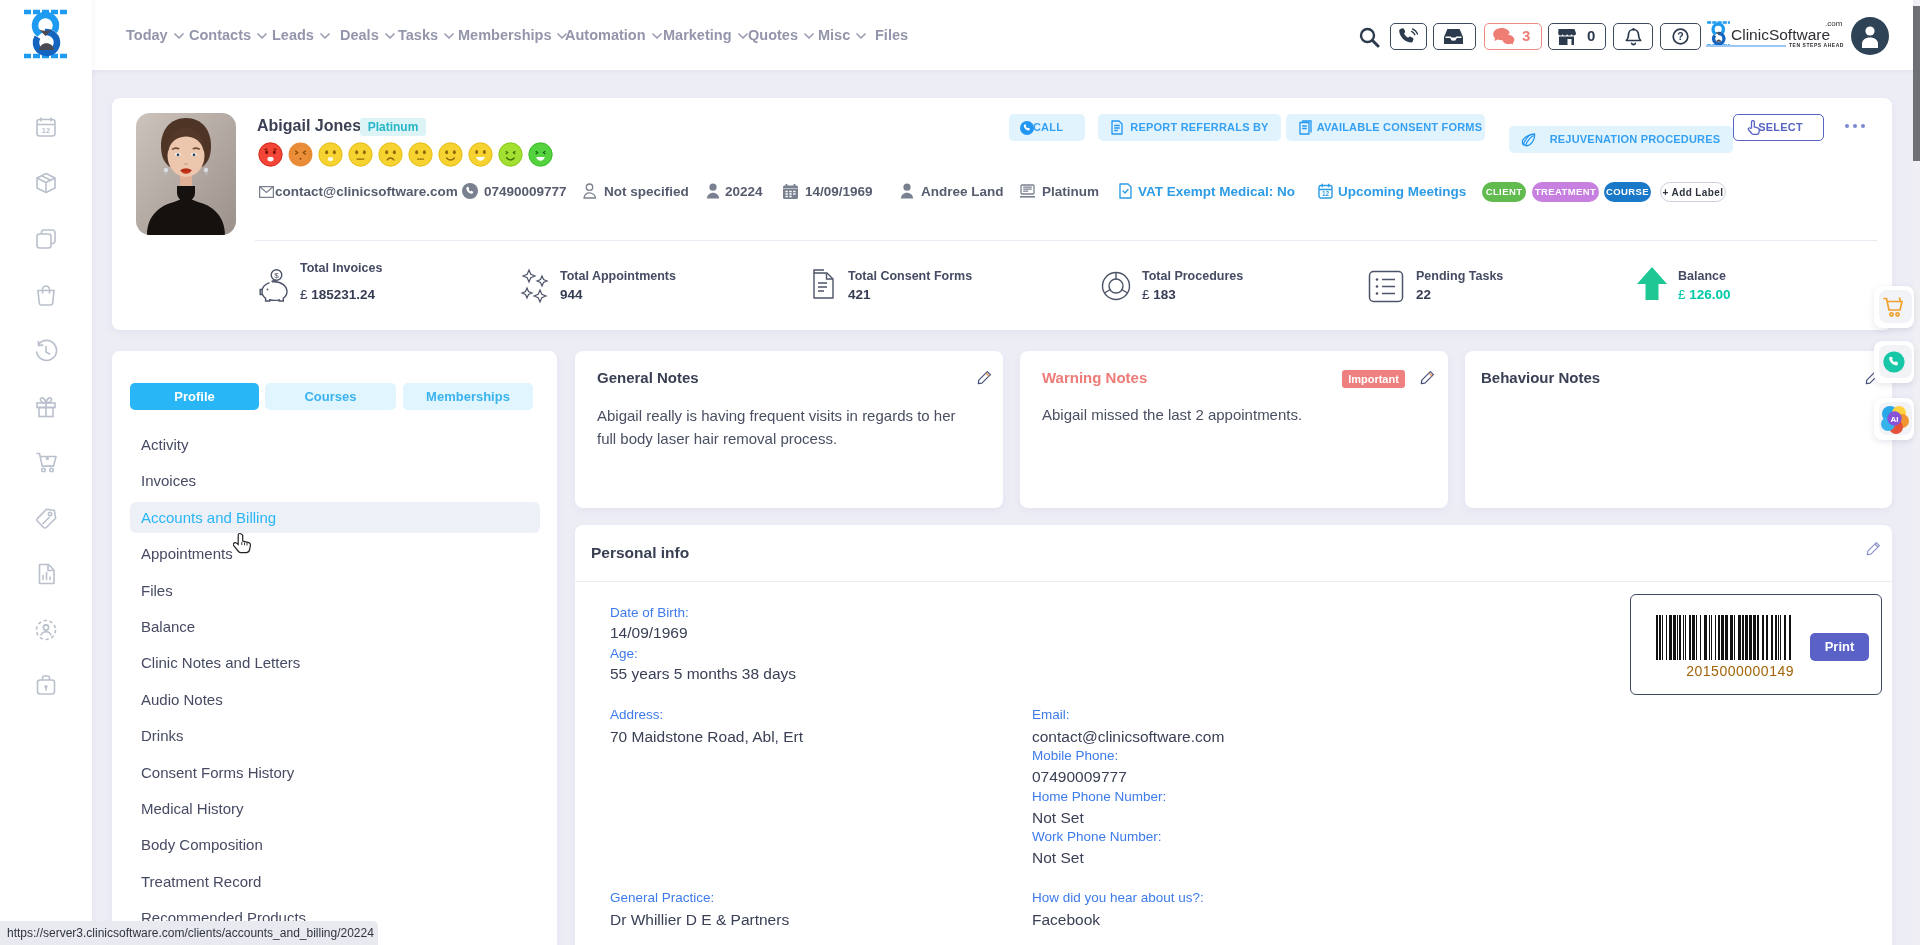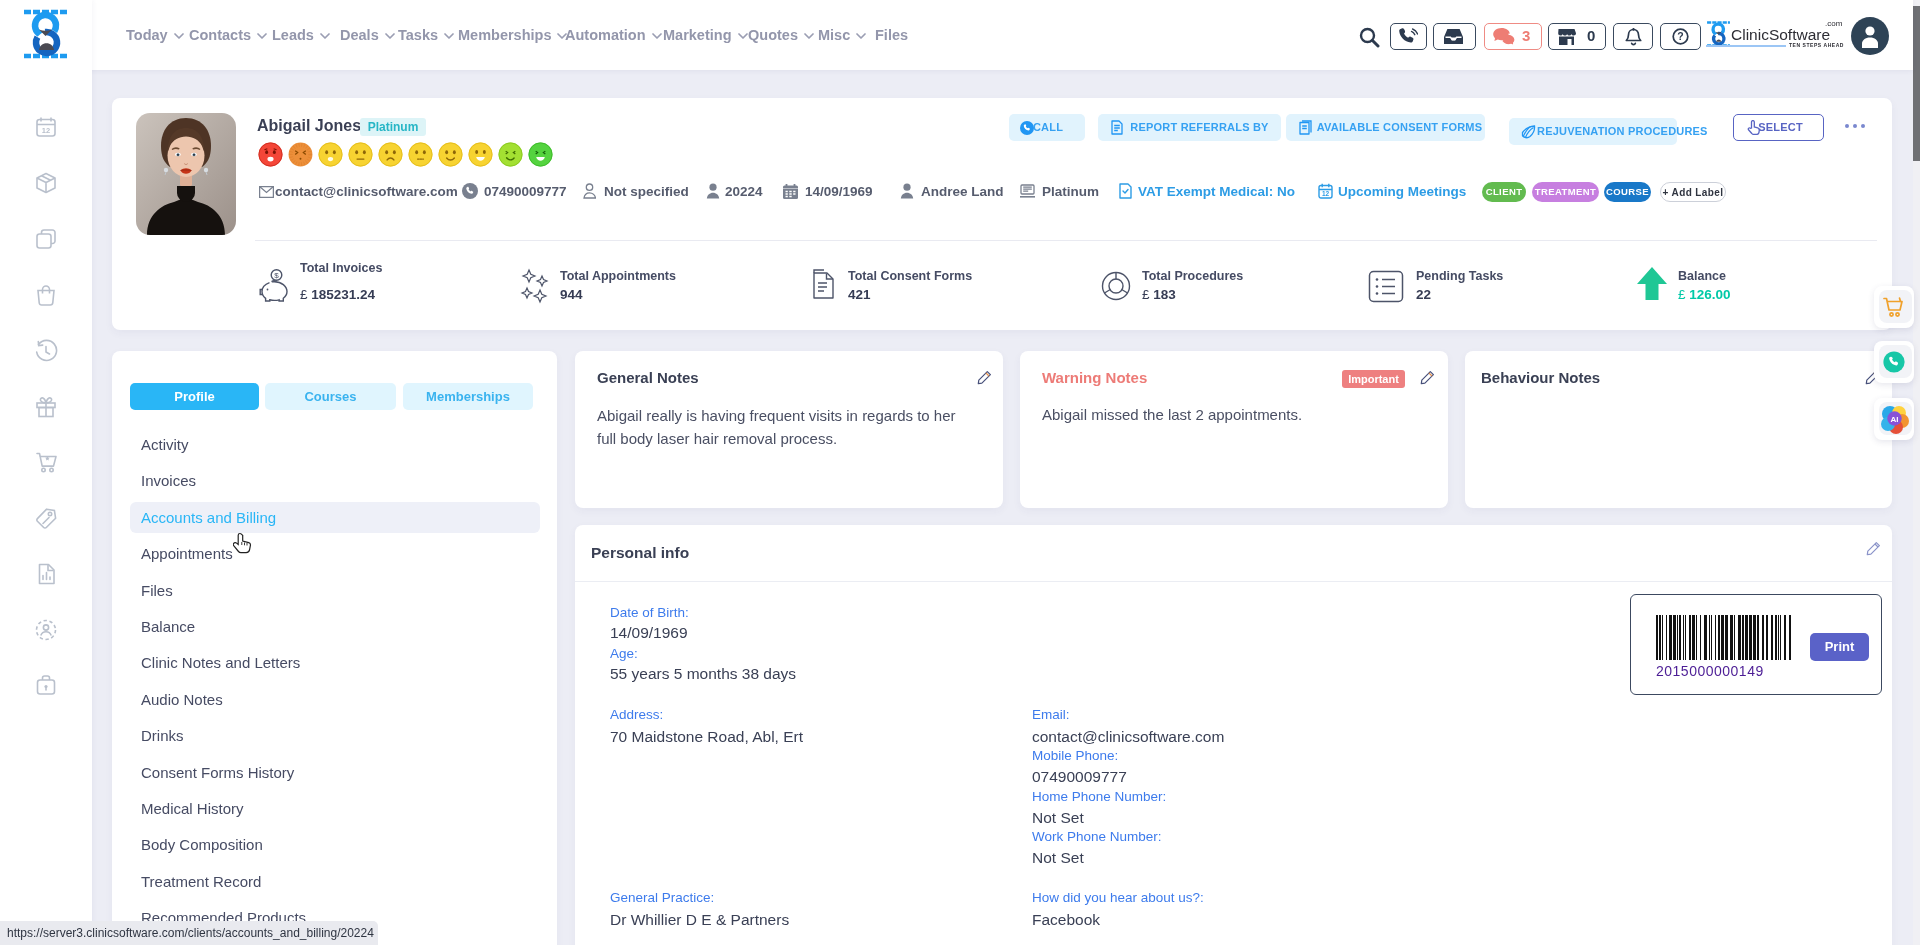--- a/index.html
+++ b/index.html
@@ -365,21 +365,21 @@
         <path d="M3.2 5.5h5.6M3.2 8h5.6M3.2 10.5h3.6"></path>
       </svg>
 <span style="margin-left:20px">REPORT REFERRALS BY</span></div>
 <div class="actbtn" style="left:1174px;top:16px;width:199px">
 <svg style="position:absolute;left:13px;top:6px" width="14" height="15" viewBox="0 0 14 15" fill="none" stroke="#2196f3" stroke-width="1.3">
         <path d="M1 2.5h9V14H1z" stroke-linejoin="round"></path>
         <path d="M3 1h9v11.5"></path>
         <path d="M3.2 6h4.6M3.2 8.5h4.6"></path>
       </svg>
 <span style="margin-left:28px">AVAILABLE CONSENT FORMS</span></div>
-<div class="actbtn" style="left:1397px;top:20px;width:168px">
+<div class="actbtn" style="left:1397px;top:28px;width:224px">
 <svg style="position:absolute;left:12px;top:6px" width="15" height="15" viewBox="0 0 15 15" fill="none" stroke="#2196f3" stroke-width="1.3">
         <path d="M2 13c2-4.5 4-8 7.5-10.5M4.5 13.5C6 9.5 8.5 6 12.5 3.5"></path>
         <path d="M1.5 8.5C4 5 8 2.5 13.5 2c.3 3-1 7.5-4.5 10.5-2.5 2-5.5 1.5-7.5-1z"></path>
       </svg>
 <span style="margin-left:28px">REJUVENATION PROCEDURES</span></div>
 <div class="actbtn" style="left:1621px;top:16px;width:91px;background:#fff;border:1.5px solid #5864c3;color:#5864c3;line-height:24px">
 <svg style="position:absolute;left:13px;top:5px" width="13" height="15" viewBox="0 0 13 15" fill="none" stroke="#5864c3" stroke-width="1.3">
         <path d="M4.5 8V2a1.4 1.4 0 012.8 0v5l3.4.8c1 .3 1.7 1.2 1.6 2.2l-.3 2.4a2.3 2.3 0 01-2.3 2H6.6c-.7 0-1.4-.3-1.8-.9L1.5 9.8c-.5-.6-.3-1.5.4-1.8.5-.3 1.2-.1 1.6.3z"></path>
       </svg>
 <span style="margin-left:4px">SELECT</span></div>
@@ -550,21 +550,21 @@
         <rect x="101" y="0" width="2" height="45" fill="#111"></rect>
         <rect x="106" y="0" width="2" height="45" fill="#111"></rect>
         <rect x="110" y="0" width="2" height="45" fill="#111"></rect>
         <rect x="115" y="0" width="2" height="45" fill="#111"></rect>
         <rect x="119" y="0" width="2" height="45" fill="#111"></rect>
         <rect x="122" y="0" width="1" height="45" fill="#111"></rect>
         <rect x="124" y="0" width="1" height="45" fill="#111"></rect>
         <rect x="128" y="0" width="2" height="45" fill="#111"></rect>
         <rect x="133" y="0" width="2" height="45" fill="#111"></rect>
       </svg>
-<span class="abs" style="left:25px;top:68px;width:138px;text-align:left;font-size:14px;color:#4c1d95;letter-spacing:.5px">2015000000149</span>
+<span class="abs" style="left:25px;top:68px;width:138px;text-align:right;font-size:14px;color:#a16207;letter-spacing:.5px">2015000000149</span>
 <div class="abs" style="left:179px;top:38px;width:59px;height:28px;background:#5a62c8;border-radius:5px;color:#fff;font-size:13px;font-weight:bold;text-align:center;line-height:28px">Print</div>
 </div>
 </div>
 
 <div id="floaters">
 <div class="abs" style="left:1874px;top:286px;width:40px;height:42px;background:#fff;border-radius:8px;box-shadow:0 2px 6px rgba(56,60,110,.12);z-index:8">
 <div style="position:absolute;left:5px;top:4px;width:33px;height:33px;background:#f2f3f7;border-radius:8px"></div>
 <svg style="position:absolute;left:8px;top:9px" width="24" height="24" viewBox="0 0 24 24" fill="none" stroke="#f0a12c" stroke-width="1.7" stroke-linecap="round" stroke-linejoin="round">
         <path d="M2 3.5h2.5l2.5 11.5h11l2-8.5H6"></path>
         <path d="M17.5 3l1 3.5"></path>

